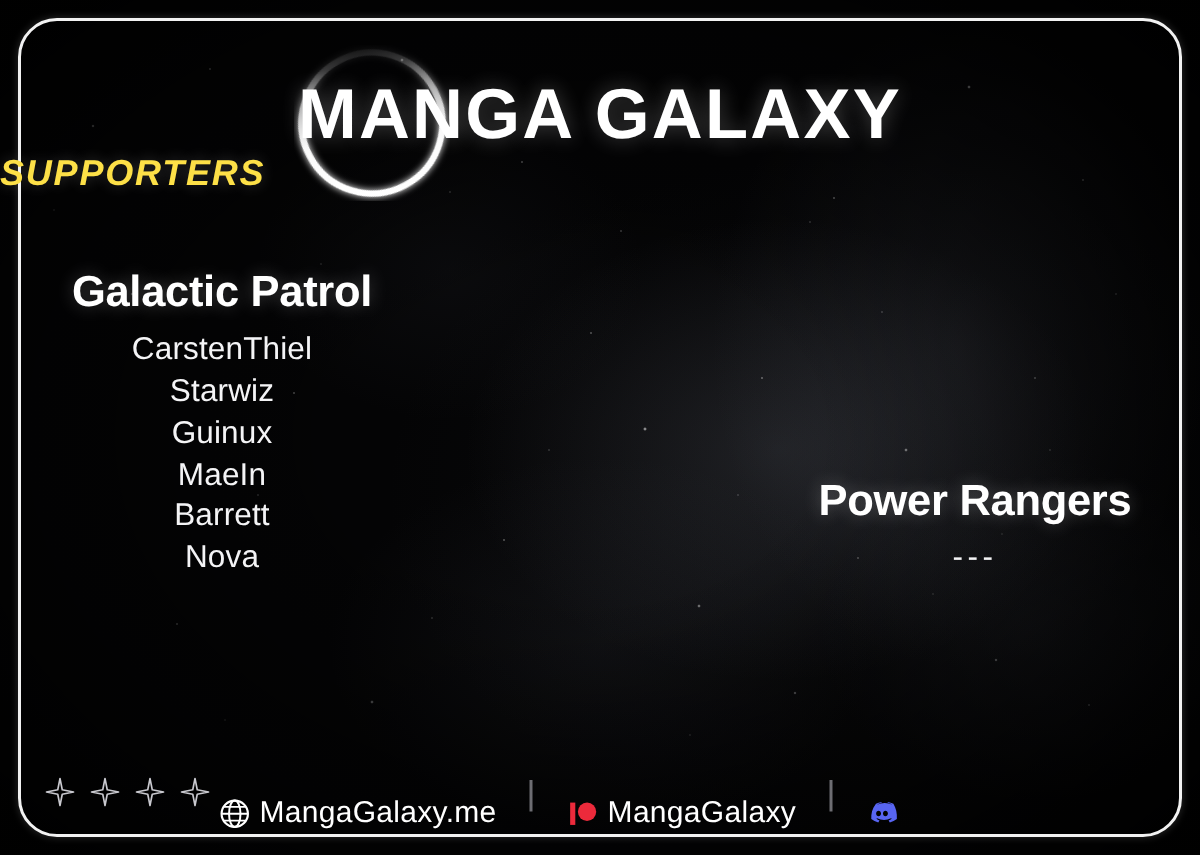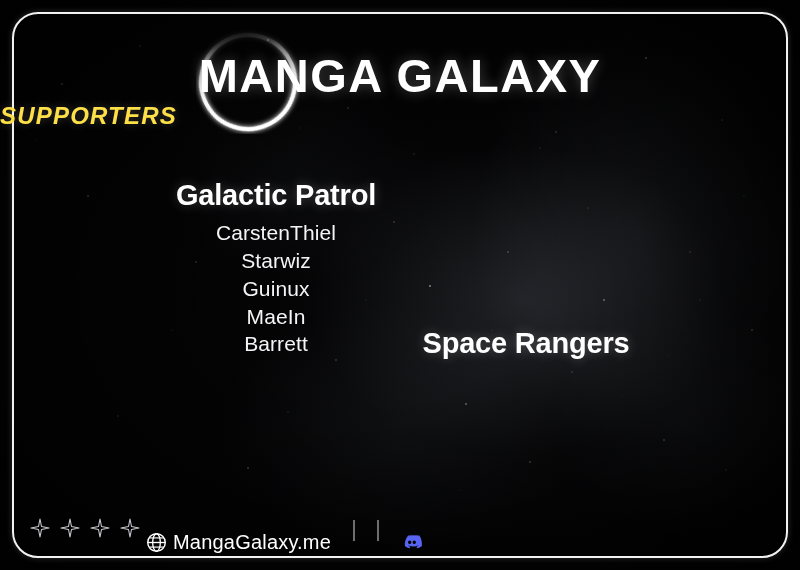--- a/index.html
+++ b/index.html
@@ -282,27 +282,33 @@
   <div class="tiers">
 
     <div class="tier tier-0">
       <div class="tier-title">Galactic Patrol</div>
       <div class="tier-members">
         <div class="member">CarstenThiel</div>
         <div class="member">Starwiz</div>
         <div class="member">Guinux</div>
         <div class="member">MaeIn</div>
         <div class="member">Barrett</div>
+        <div class="member">Nova</div>
       </div>
     </div>
 
     <div class="tier tier-1">
-      <div class="tier-title">Space Rangers</div>
-    </div>
-
+    </div>
+
+    <div class="tier tier-2">
+      <div class="tier-title">Power Rangers</div>
+      <div class="tier-members">
+        <div class="member-empty">---</div>
+      </div>
+    </div>
 
   </div>
 
   <div class="footer">
 
     <div class="sparkles">
       <span>
         <svg width="20" height="20" viewBox="0 0 20 20">
           <path d="M10 1 L11.5 8.5 L19 10 L11.5 11.5 L10 19 L8.5 11.5 L1 10 L8.5 8.5 Z" fill="none" stroke="#c9c9cf" stroke-width="1.1" stroke-linejoin="round"></path>
         </svg>
@@ -334,20 +340,29 @@
             <line x1="1.8" y1="11" x2="20.2" y2="11" stroke="#ffffff" stroke-width="1.4"></line>
             <line x1="3.3" y1="6.2" x2="18.7" y2="6.2" stroke="#ffffff" stroke-width="1.2"></line>
             <line x1="3.3" y1="15.8" x2="18.7" y2="15.8" stroke="#ffffff" stroke-width="1.2"></line>
           </svg>
         </span>
         <span>MangaGalaxy.me</span>
       </div>
 
       <div class="divider"></div>
 
+      <div class="link">
+        <span class="link-icon">
+          <svg width="21" height="21" viewBox="0 0 22 22">
+            <rect x="2.2" y="3.2" width="3.6" height="15.6" fill="#ec2a3b"></rect>
+            <circle cx="14" cy="9.6" r="6.4" fill="#ec2a3b"></circle>
+          </svg>
+        </span>
+        <span>MangaGalaxy</span>
+      </div>
 
       <div class="divider"></div>
 
       <div class="link">
         <span class="link-icon">
           <svg width="22" height="22" viewBox="0 0 24 24">
             <path fill="#5865f2" d="M20.3 5.3a16.6 16.6 0 0 0-4.1-1.3l-.2.4c1.4.3 2.6.9 3.7 1.6a13.6 13.6 0 0 0-11.5 0c1.1-.7 2.4-1.3 3.7-1.6l-.2-.4c-1.5.3-2.9.7-4.1 1.3C4.8 9 4 12.7 4.2 16.3a16.9 16.9 0 0 0 5.1 2.6l.9-1.5c-.8-.3-1.6-.7-2.3-1.2l.5-.4a11.9 11.9 0 0 0 10.2 0l.5.4c-.7.5-1.5.9-2.3 1.2l.9 1.5a16.8 16.8 0 0 0 5.1-2.6c.3-4.1-.6-7.8-2.5-11zM9.5 14.3c-1 0-1.8-.9-1.8-2s.8-2 1.8-2 1.8.9 1.8 2-.8 2-1.8 2zm5 0c-1 0-1.8-.9-1.8-2s.8-2 1.8-2 1.8.9 1.8 2-.8 2-1.8 2z"></path>
           </svg>
         </span>
       </div>

